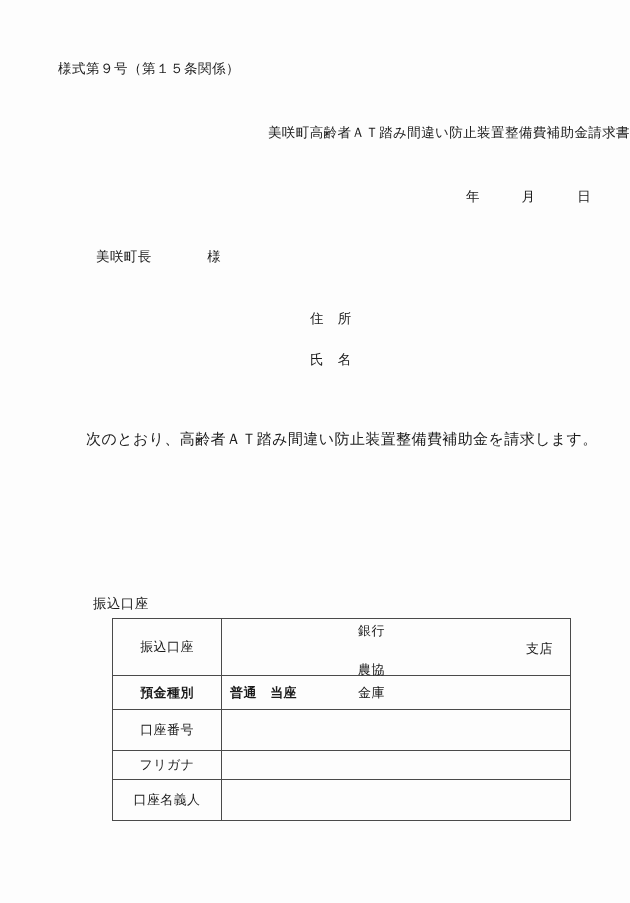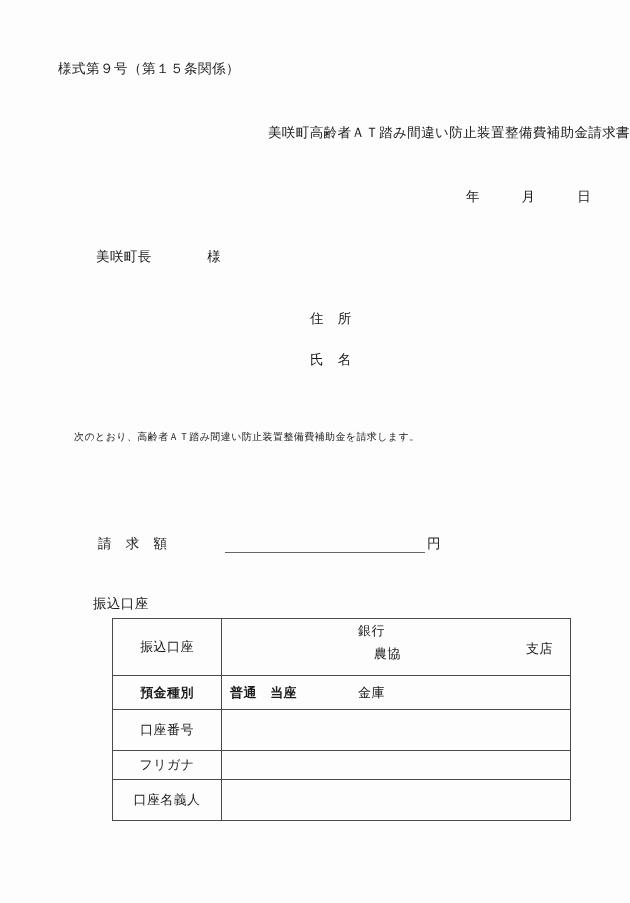--- a/index.html
+++ b/index.html
@@ -67,23 +67,23 @@
   }
   #field-name {
     left: 310px;
     top: 351px;
     font-size: 13.5px;
     letter-spacing: 0.4px;
   }
 
   
   #body-statement {
-    left: 74px;
+    left: 86px;
     top: 430px;
-    font-size: 10px;
+    font-size: 15px;
     letter-spacing: 0.4px;
   }
 
   
   #claim-row {
     left: 98px;
     top: 535px;
     font-size: 13.5px;
     letter-spacing: 0.4px;
     display: flex;
@@ -139,21 +139,21 @@
     position: relative;
     height: 56px;
   }
   .kind {
     position: absolute;
     left: 128px;
     letter-spacing: 0.4px;
   }
   .kind-1 { top: 3px; }
   .kind-2 { top: 21px; margin-top: 44px; }
-  .kind-3 { top: 26px; margin-left: 16px; }
+  .kind-3 { top: 42px; }
   .branch {
     position: absolute;
     left: 296px;
     top: 21px;
     letter-spacing: 0.4px;
   }
 </style>
 </head>
 <body>
 
@@ -166,25 +166,20 @@
   <div class="abs" id="date-line">年　　　月　　　日</div>
 
   <div class="abs" id="addressee">美咲町長　　　　様</div>
 
   <div class="abs" id="field-address">住　所</div>
 
   <div class="abs" id="field-name">氏　名</div>
 
   <div class="abs" id="body-statement">次のとおり、高齢者ＡＴ踏み間違い防止装置整備費補助金を請求します。</div>
 
-  <div class="abs" id="claim-row">
-    <span id="claim-label">請　求　額</span>
-    <span id="claim-blank"></span>
-    <span id="claim-unit">円</span>
-  </div>
 
   <div class="abs" id="bank-section-label">振込口座</div>
 
   <table id="bank-table">
     <tbody>
       <tr class="row-bank">
         <td class="lbl-cell">振込口座</td>
         <td class="val-cell">
           <div class="bank-kinds">
             <span class="kind kind-1">銀行</span>

